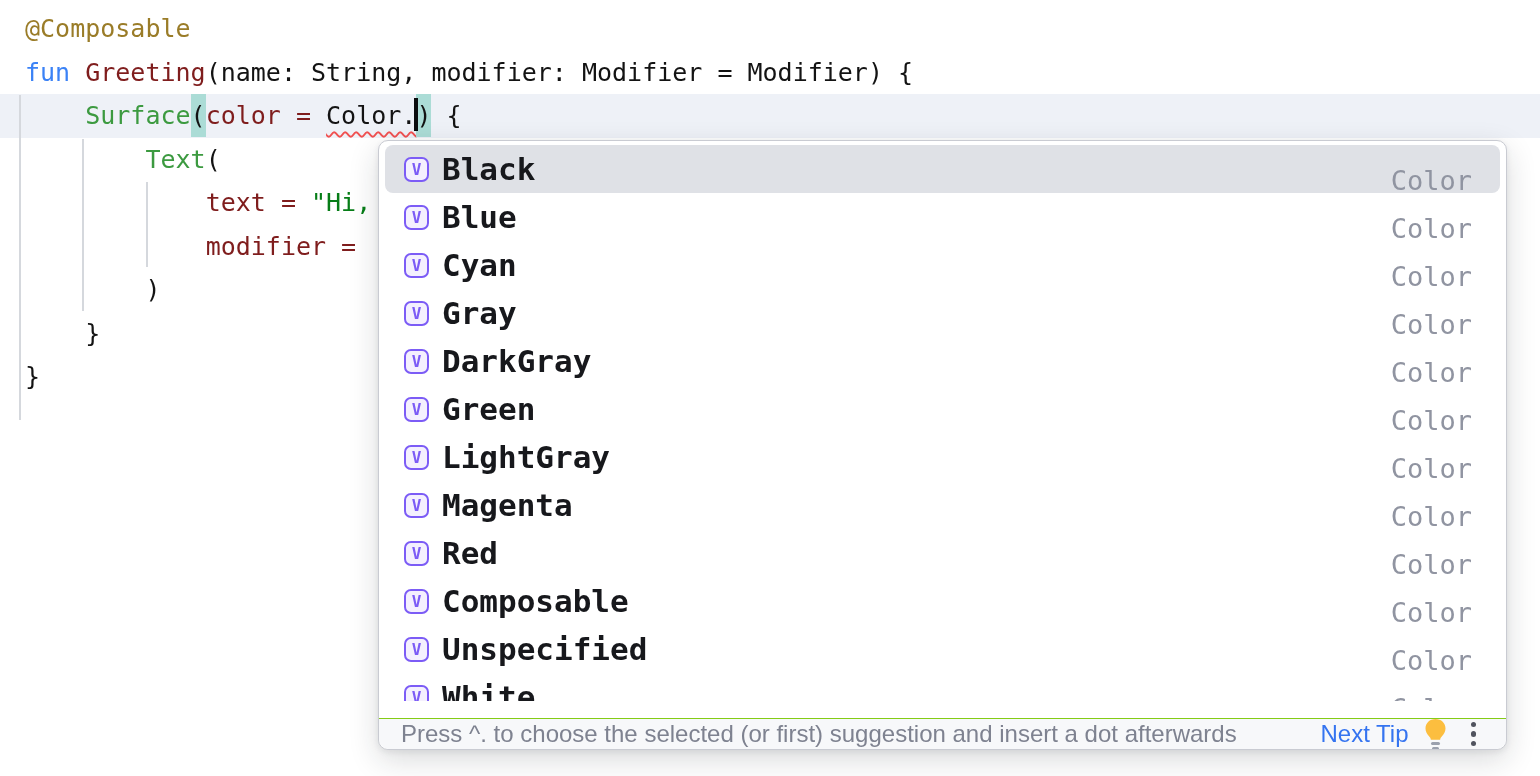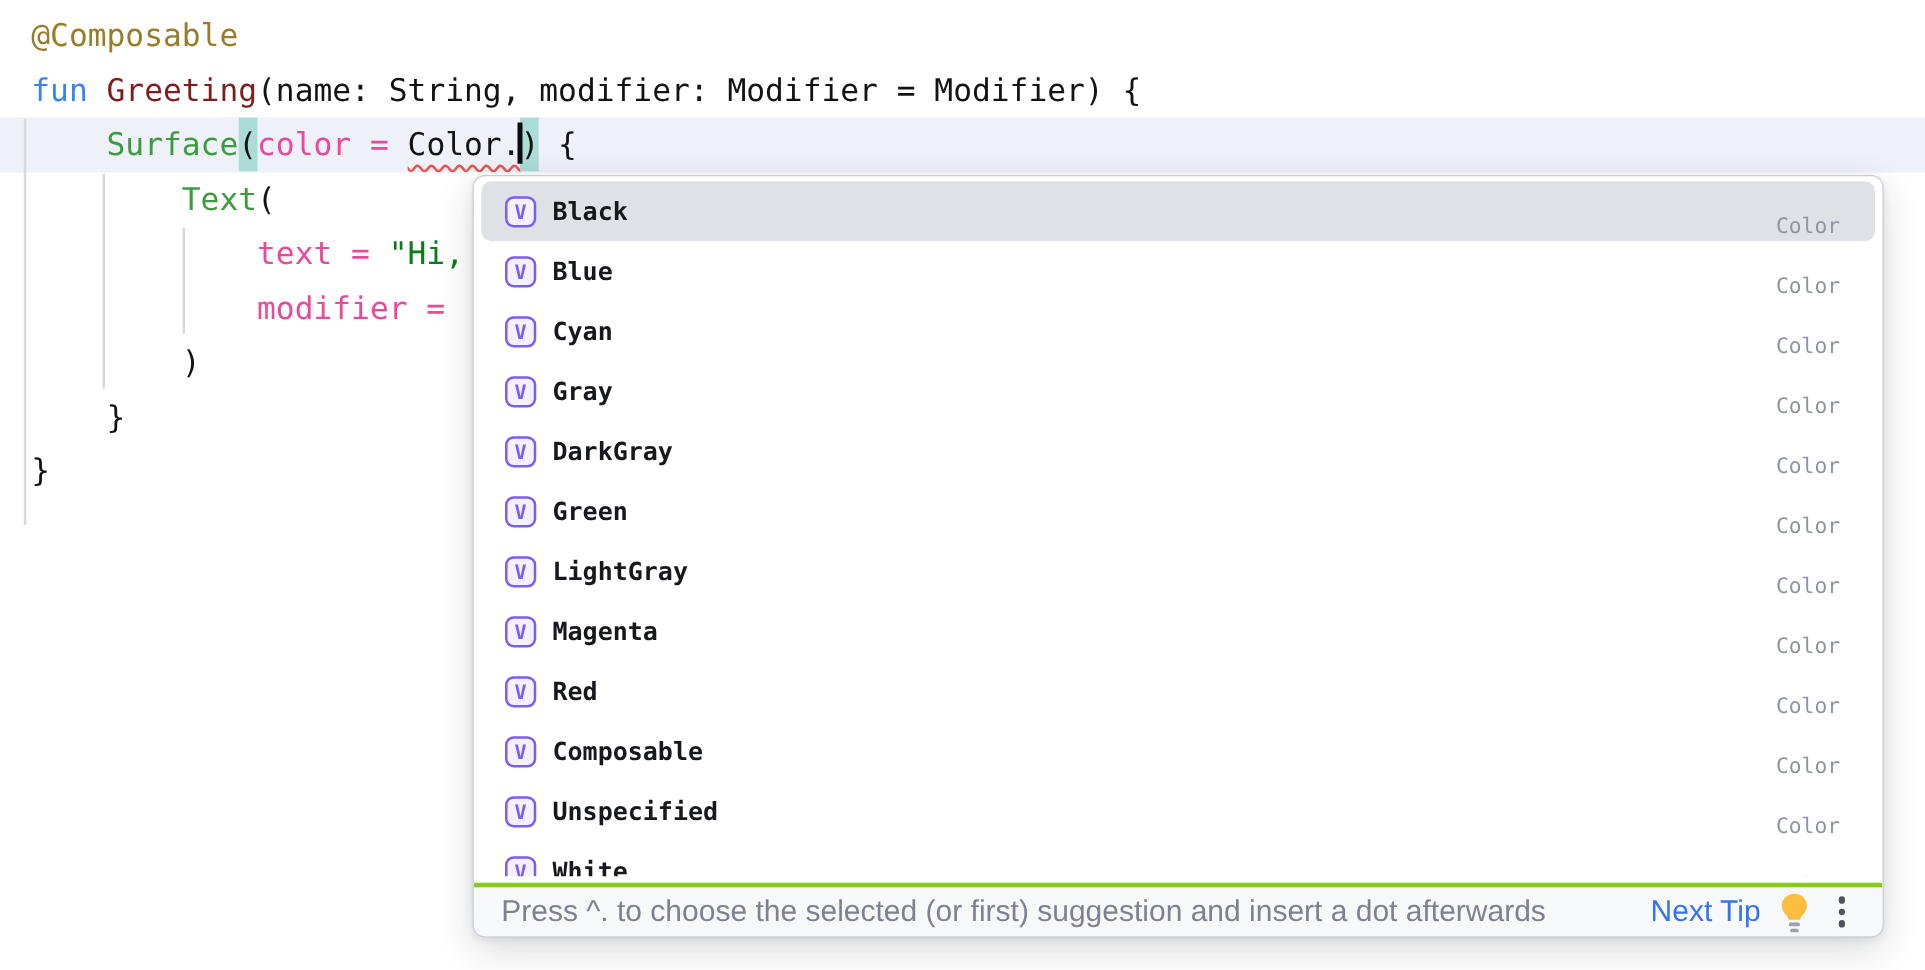--- a/index.html
+++ b/index.html
@@ -20,21 +20,21 @@
     position:absolute;top:7px;left:25px;z-index:2;
     font-family:"DejaVu Sans Mono","Liberation Mono",monospace;
     font-size:25px;line-height:43.5px;white-space:pre;color:#131313;
   }
   .code-line{height:43.5px;}
   .tk-plain{color:#131313;}
   .tk-annotation{color:#9a7c28;}
   .tk-keyword{color:#3b82f6;}
   .tk-fndecl{color:#7f1d1d;}
   .tk-call{color:#3c9a40;}
-  .tk-named{color:#ec4899;text-align:center;}
+  .tk-named{color:#7f1d1d;text-align:center;}
   .tk-str{color:#067d17;}
   .tk-paren{background:#abdcd6;padding:7px 0;color:#131313;}
   .tk-err{
     color:#131313;
     text-decoration-line:underline;
     text-decoration-style:wavy;
     text-decoration-color:#f05050;
     text-decoration-thickness:2px;
     text-underline-offset:7px;
     text-decoration-skip-ink:none;
@@ -61,30 +61,30 @@
   .completion-row.selected{background:#dfe1e6;}
   .vicon{
     width:25px;height:25px;box-sizing:border-box;flex:0 0 25px;
     border:2px solid #7c5cf6;border-radius:7px;background:#f4f0fe;color:#7c5cf6;
     display:flex;align-items:center;justify-content:center;
     font:600 16px "DejaVu Sans Mono","Liberation Mono",monospace;
     margin-right:13px;
   }
   .row-label{
     font-family:"DejaVu Sans Mono","Liberation Mono",monospace;
-    font-weight:700;font-size:20px;color:#17181c;
+    font-weight:700;font-size:31px;color:#17181c;
   }
   .row-type{
     margin-left:auto;
     font-family:"DejaVu Sans Mono","Liberation Mono",monospace;
-    font-weight:400;font-size:17px;color:#9094a1;margin-top:23px;
+    font-weight:400;font-size:27px;color:#9094a1;margin-top:23px;
   }
   .popup-footer{
-    position:absolute;left:0;right:0;bottom:0;height:43px;box-sizing:border-box;
-    background:#f7f8fa;border-top:4px solid #84cc16;border-radius:0 0 10px 10px;
+    position:absolute;left:0;right:0;bottom:0;height:31px;box-sizing:border-box;
+    background:#f7f8fa;border-top:1px solid #84cc16;border-radius:0 0 10px 10px;
     display:flex;align-items:center;padding:0 30px 0 22px;
     font-size:24px;color:#7e8290;
   }
   .next-tip{margin-left:auto;color:#3574f0;cursor:pointer;white-space:nowrap;}
   .bulb{margin-left:13px;display:flex;align-items:center;}
   .kebab{margin-left:22px;display:flex;flex-direction:column;gap:4px;cursor:pointer;}
   .kebab .dot{width:5.5px;height:5.5px;border-radius:50%;background:#50535e;}
 </style>
 </head>
 <body>

